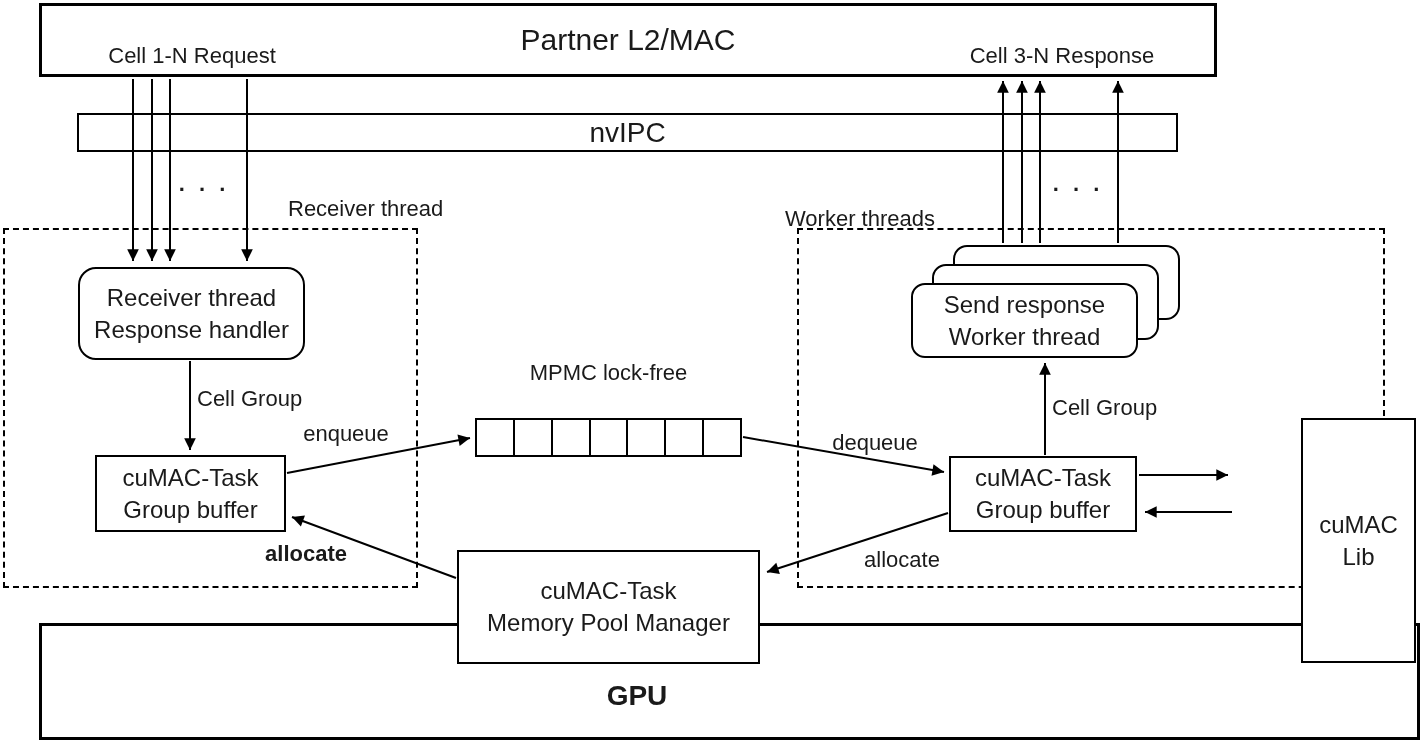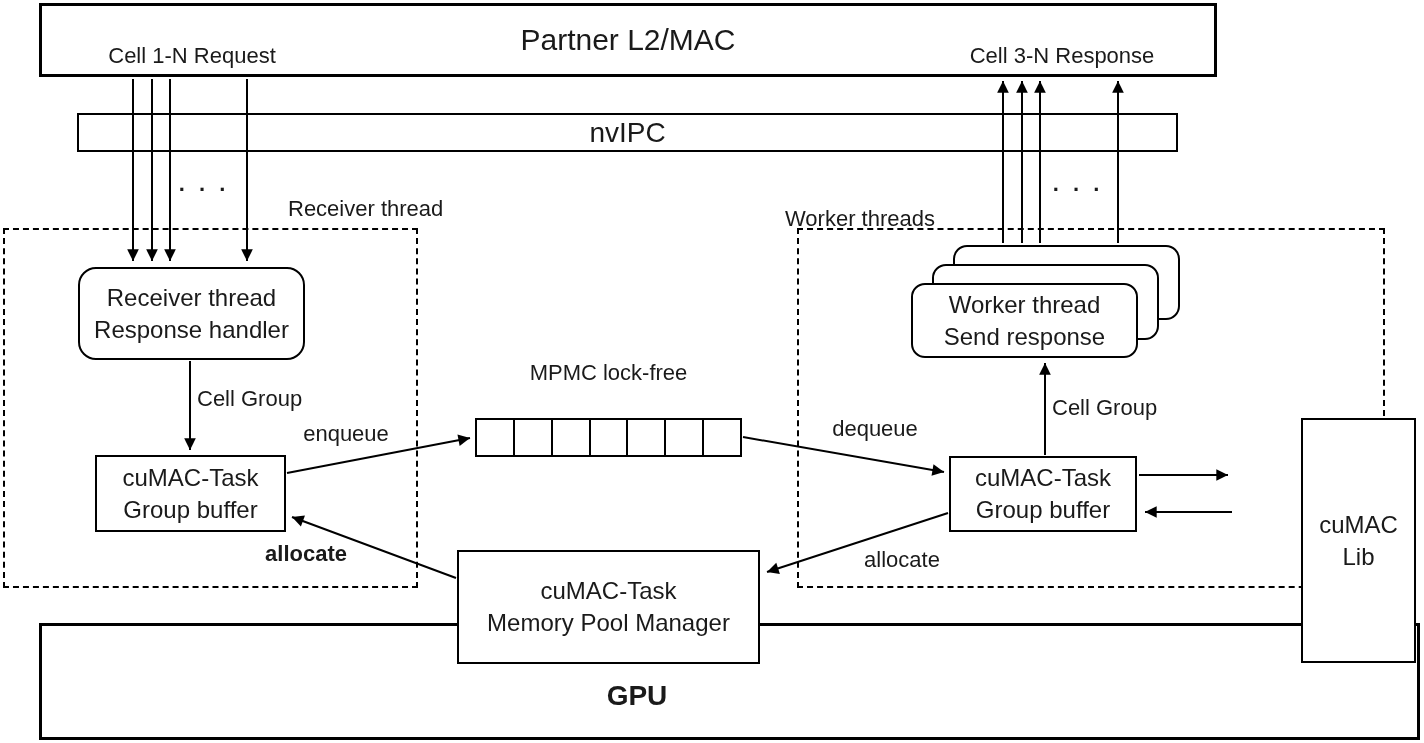--- a/index.html
+++ b/index.html
@@ -78,22 +78,22 @@
   <div class="lbl center-x ellipsis" style="left:1078px;top:172px;">. . .</div>
 
   <div class="abs node rounded" style="left:78px;top:267px;width:227px;height:93px;">
     <span>Receiver thread</span>
     <span>Response handler</span>
   </div>
 
   <div class="abs node rounded" style="left:953px;top:245px;width:227px;height:75px;border-radius:14px;"></div>
   <div class="abs node rounded" style="left:932px;top:264px;width:227px;height:76px;border-radius:14px;"></div>
   <div class="abs node rounded" style="left:911px;top:283px;width:227px;height:75px;border-radius:14px;">
+    <span>Send response</span>
     <span>Worker thread</span>
-    <span>Send response</span>
   </div>
 
   <div class="abs" id="ring-title" style="left:475px;top:359px;width:267px;">
     <div>MPMC lock-free</div>
   </div>
   <div class="abs node" id="ring-queue" style="left:475px;top:418px;width:267px;height:39px;flex-direction:row;align-items:stretch;justify-content:stretch;">
       <div class="rq-cell"></div>
       <div class="rq-cell"></div>
       <div class="rq-cell"></div>
       <div class="rq-cell"></div>
@@ -118,21 +118,21 @@
   </div>
 
   <div class="abs node" style="left:1301px;top:418px;width:115px;height:245px;">
     <span>cuMAC</span>
     <span>Lib</span>
   </div>
 
   <div class="lbl center-x" id="gpu-label" style="left:625px;top:684px;margin-left:12px;">GPU</div>
 
   <div class="lbl center-x" style="left:346px;top:422px;">enqueue</div>
-  <div class="lbl center-x" style="left:875px;top:417px;">dequeue</div>
+  <div class="lbl center-x" style="left:875px;top:431px;">dequeue</div>
   <div class="lbl center-x" style="left:306px;top:542px;font-weight:bold;">allocate</div>
   <div class="lbl center-x" style="left:902px;top:548px;">allocate</div>
   <div class="lbl" style="left:197px;top:387px;">Cell Group</div>
   <div class="lbl" style="left:1052px;top:396px;">Cell Group</div>
 
   <svg id="connector-layer" width="1424" height="743" viewBox="0 0 1424 743">
     <defs>
       <marker id="arrow" viewBox="0 0 12 12" refX="11" refY="6" markerWidth="16" markerHeight="14" markerUnits="userSpaceOnUse" orient="auto">
         <path d="M1,1 L11,6 L1,11 Z" fill="#000"></path>
       </marker>

